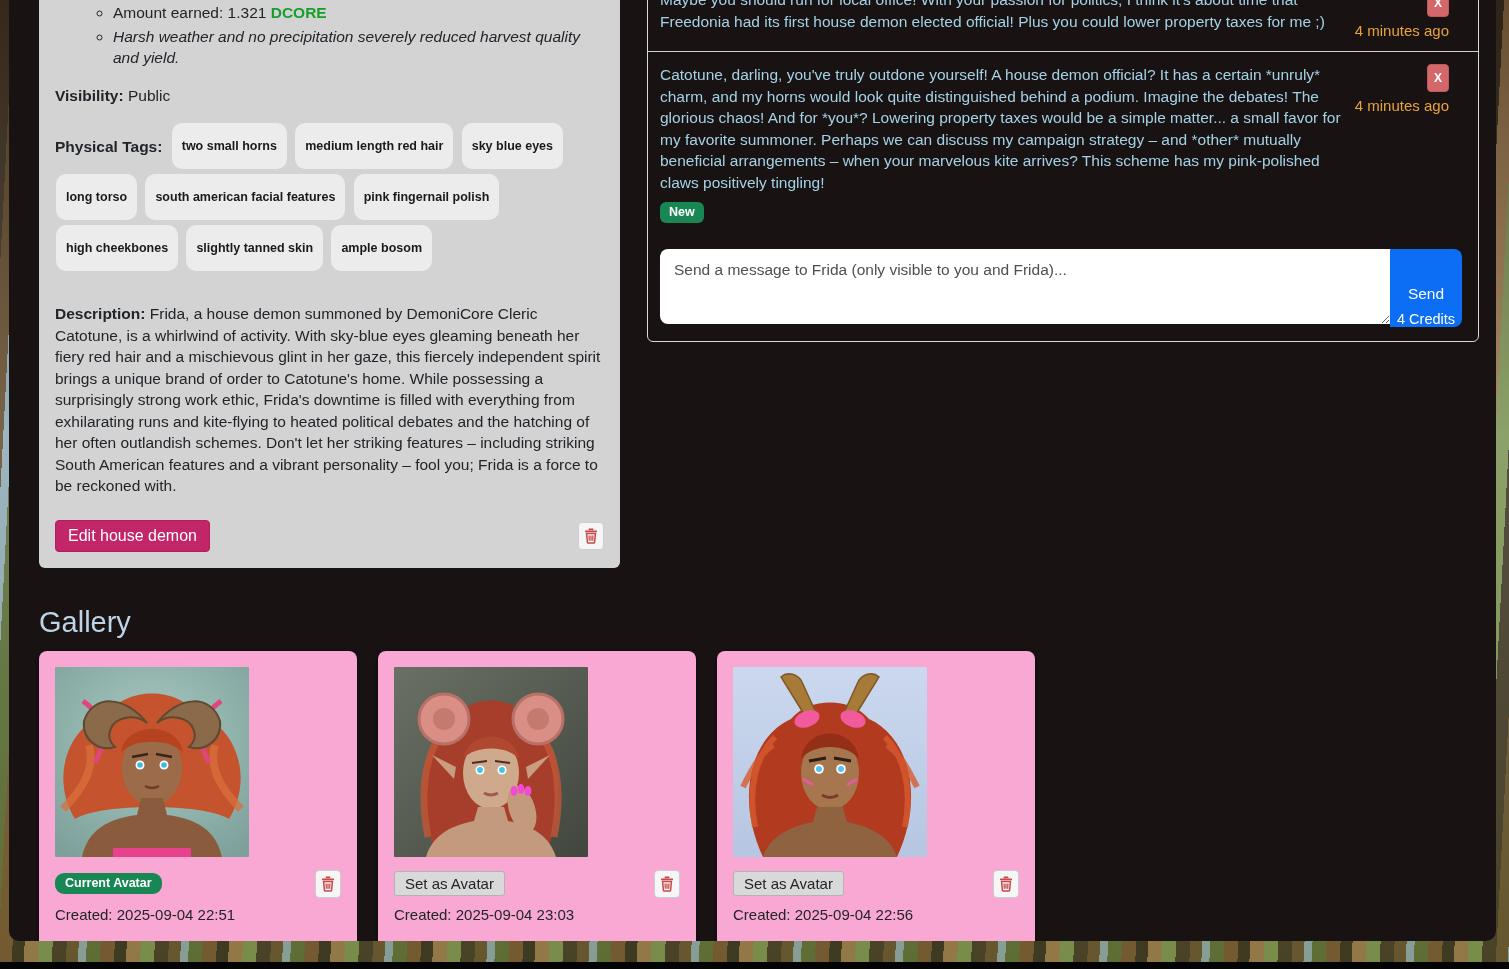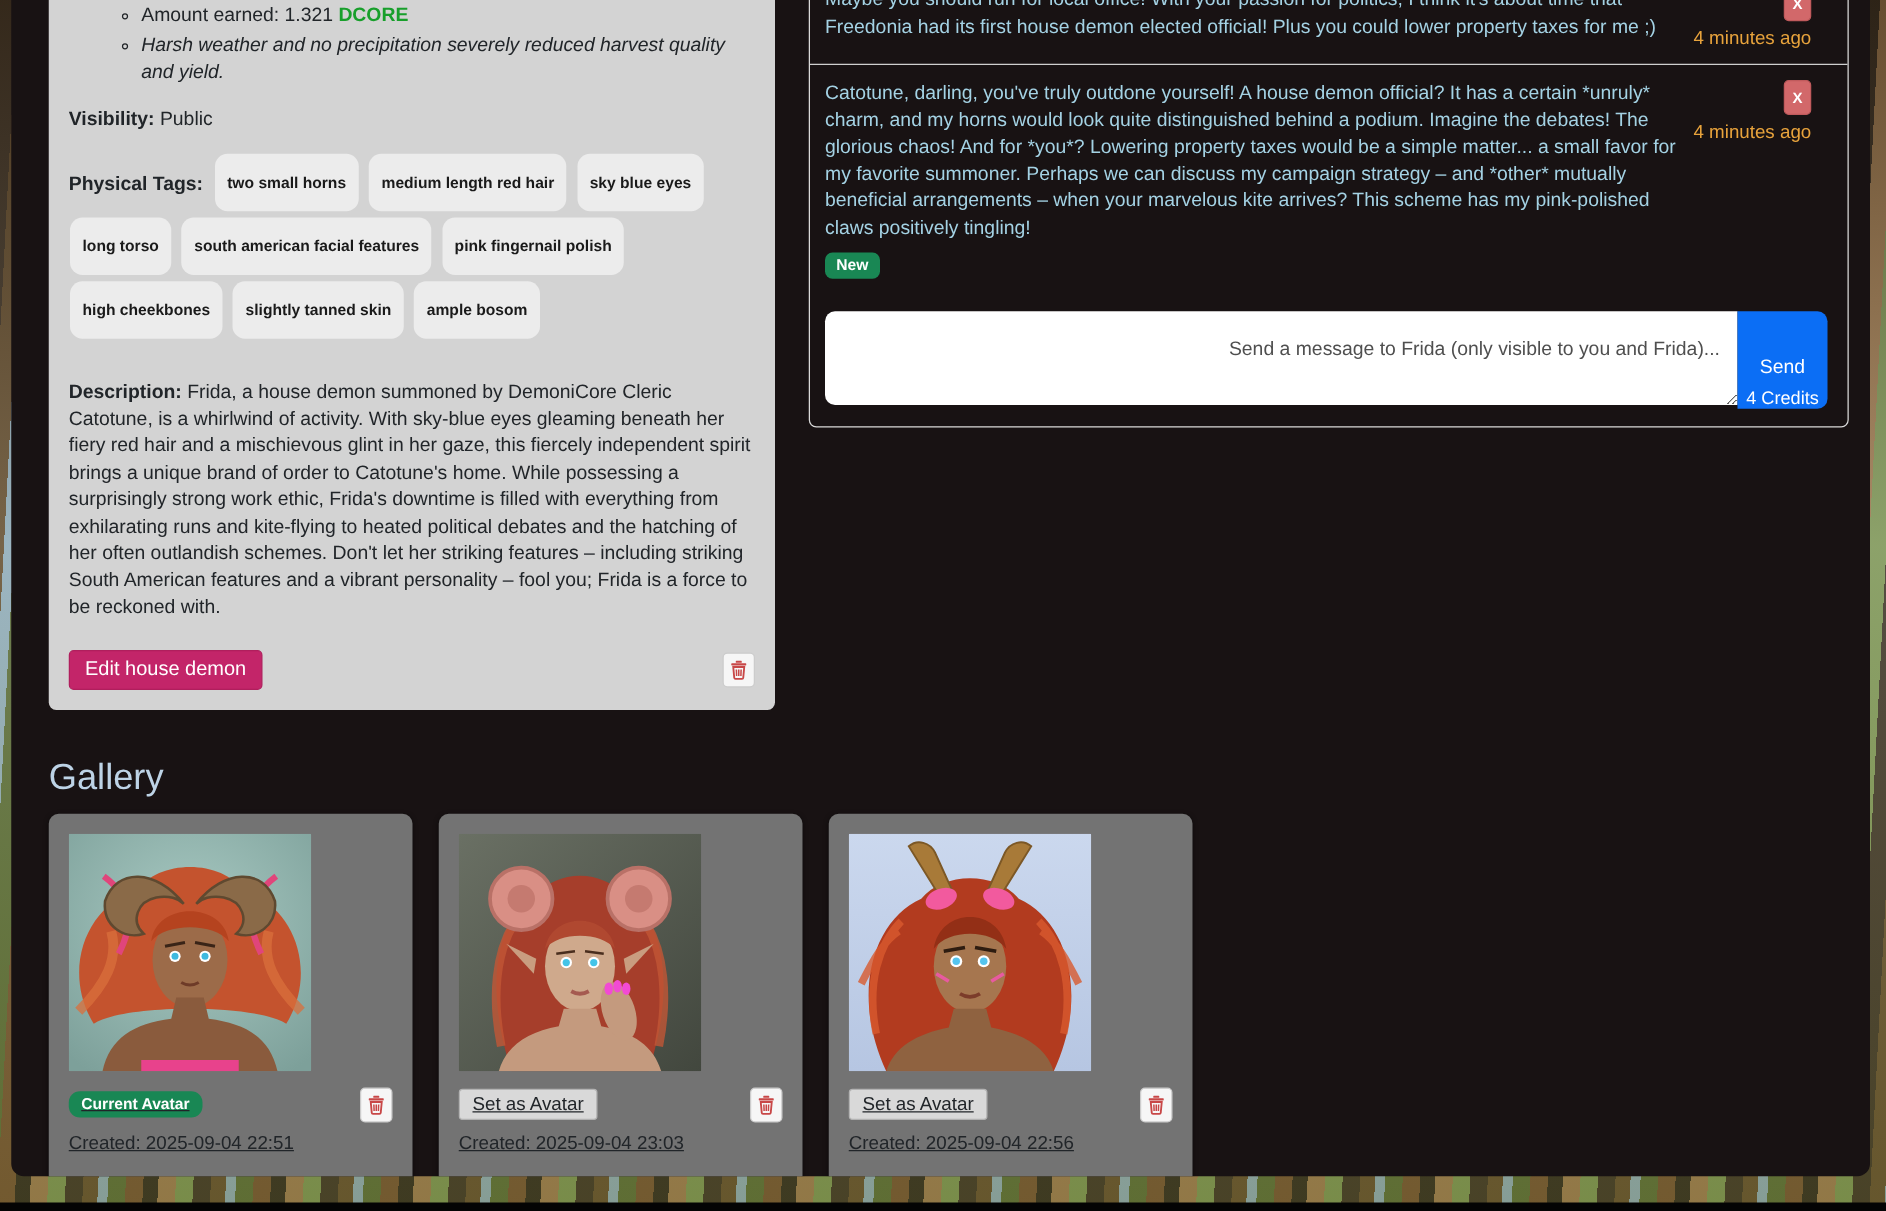--- a/index.html
+++ b/index.html
@@ -70,37 +70,37 @@
   }
   .timestamp { color:#e8a33c; font-size:15px; white-space:nowrap;text-align:right; }
   .msg-divider { border:none; border-top:1px solid #cfcfcf; margin:2px 0 6px 0; }
   .new-badge {
     display:inline-block; margin-top:9px; background:#198754; color:#fff;
     font-size:12.5px; font-weight:700; padding:4px 9px; border-radius:6px; line-height:13px;
   }
   .chat-input-group { display:flex; margin:16px 16px 0 12px; }
   .chat-input-group textarea {
     flex:1; height:75px; border:none; border-radius:8px 0 0 8px; resize:both;
-    font-family:inherit; font-size:15.5px; padding:22px 14px; color:#701a75; outline:none;text-align:right;
+    font-family:inherit; font-size:15.5px; padding:12px 14px; color:#701a75; outline:none;
   }
   .chat-input-group textarea::placeholder { color:#4f4f4f; opacity:1; }
   .send-btn {
     width:72px; background:#0b6ef5; color:#fff; border:none; border-radius:0 8px 8px 0;
     font-family:inherit; cursor:pointer; display:flex; flex-direction:column;
     align-items:center; justify-content:center; gap:8px; padding:0 6px;
   }
   .send-btn .s1 { font-size:15.5px;margin-top:36px; }
   .send-btn .s2 { font-size:14.5px; }
 
   
   .gallery-title { margin:38px 0 12px 30px; font-size:29px; font-weight:500; color:#bdd3e6; }
   .gallery-row { display:flex; gap:21px; margin-left:30px; }
   .gcard {
-    width:291px; height:299px; background:#737373; border-radius:8px; padding:16px;
-    box-shadow:0 1px 4px rgba(0,0,0,.45); color:#212529;text-decoration:underline;
+    width:318px; height:299px; background:#f9a8d4; border-radius:8px; padding:16px;
+    box-shadow:0 1px 4px rgba(0,0,0,.45); color:#212529;
   }
   .gimg { width:194px; height:190px; display:block; border-radius:1px; cursor:pointer; }
   .gactions { display:flex; justify-content:space-between; align-items:center; margin-top:13px; height:28px; }
   .avatar-badge {
     background:#198754; color:#fff; font-size:12.5px; font-weight:700;
     padding:4px 10px; border-radius:9px; line-height:13px;
   }
   .setavatar-btn {
     background:#d9d9d9; border:1px solid #b3b3b3; border-radius:3px;
     font-family:inherit; font-size:15px; color:#212529; padding:3px 10px; cursor:pointer;

